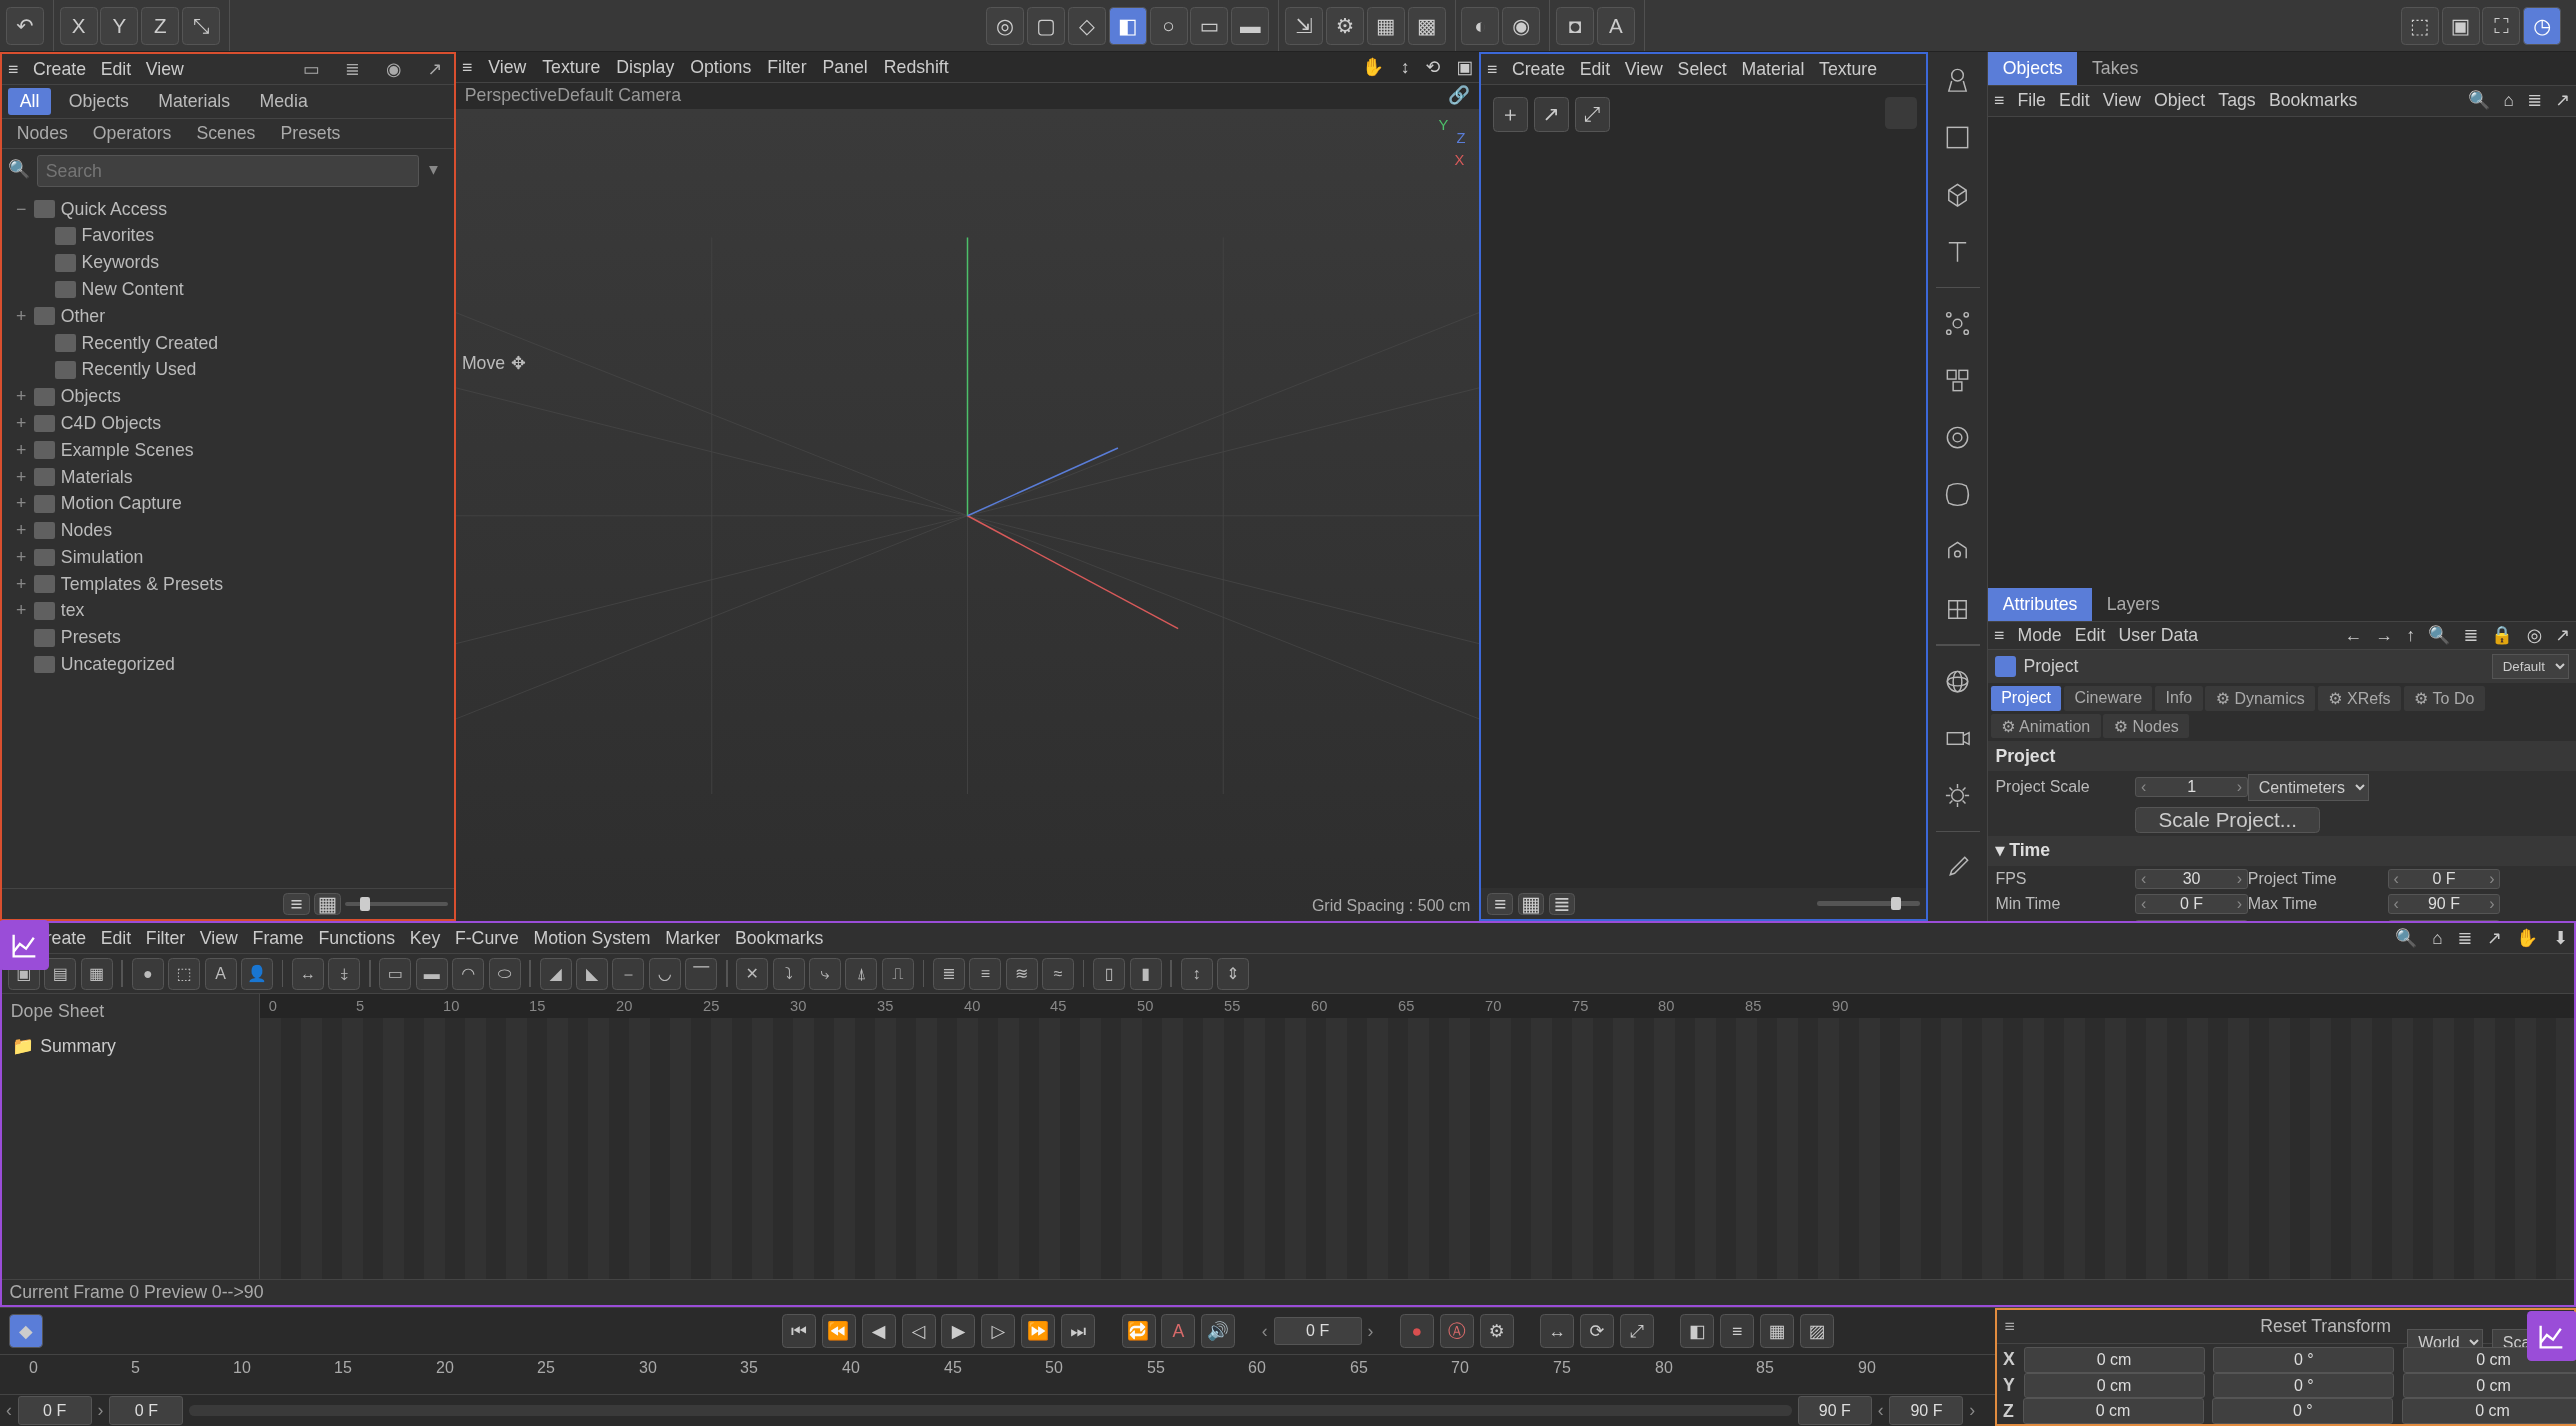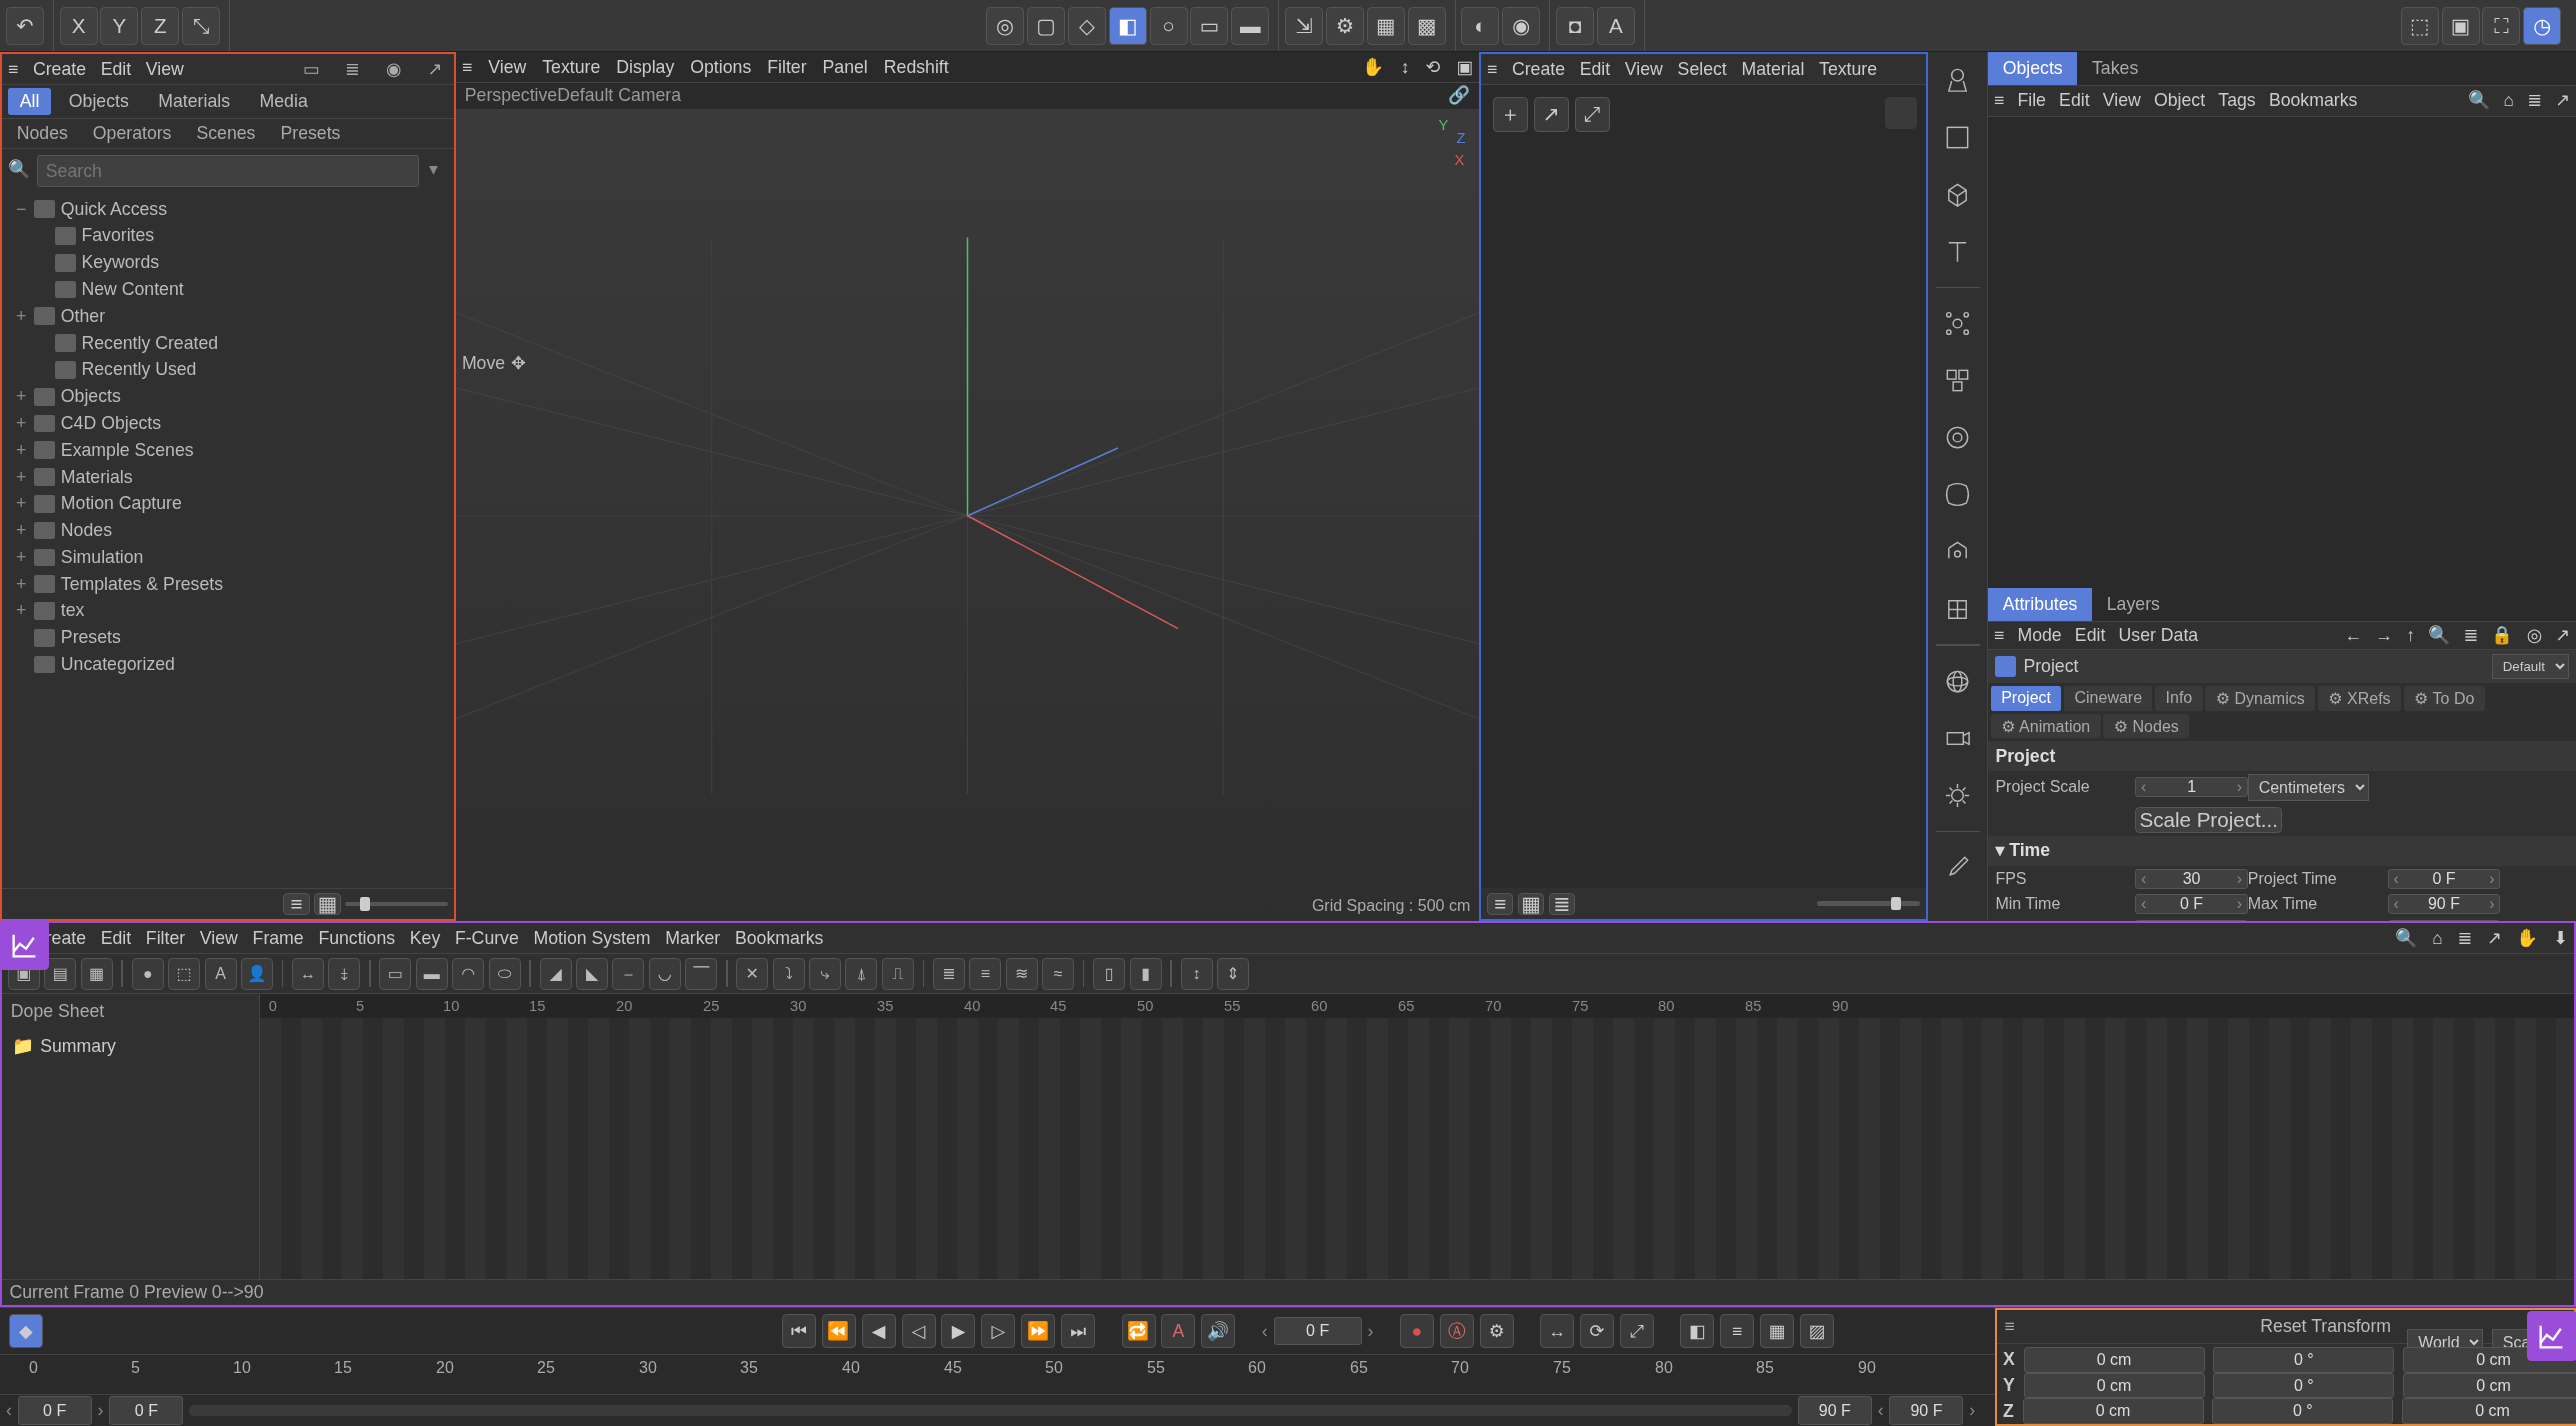--- a/index.html
+++ b/index.html
@@ -568,21 +568,21 @@
             <span class="lbl">Project Scale</span>
             <div class="num-field">
                 <span class="arr">‹</span>
                 <input value="1" style="">
                 <span class="arr">›</span>
               </div>
             <select><option>Centimeters</option></select>
           </div>
           <div class="attr-row">
             <span class="lbl"></span>
-            <button class="tb-btn" style="width:auto;padding:0 3px;height:26.5px">Scale Project...</button>
+            <button class="tb-btn" style="width:auto;padding:0 22px;height:26.5px">Scale Project...</button>
           </div>
 
           <div class="attr-group-h">▾ <span>Time</span></div>
           <div class="attr-row">
             <span class="lbl">FPS</span>
             <div class="num-field">
                 <span class="arr">‹</span>
                 <input value="30" style="">
                 <span class="arr">›</span>
               </div>

